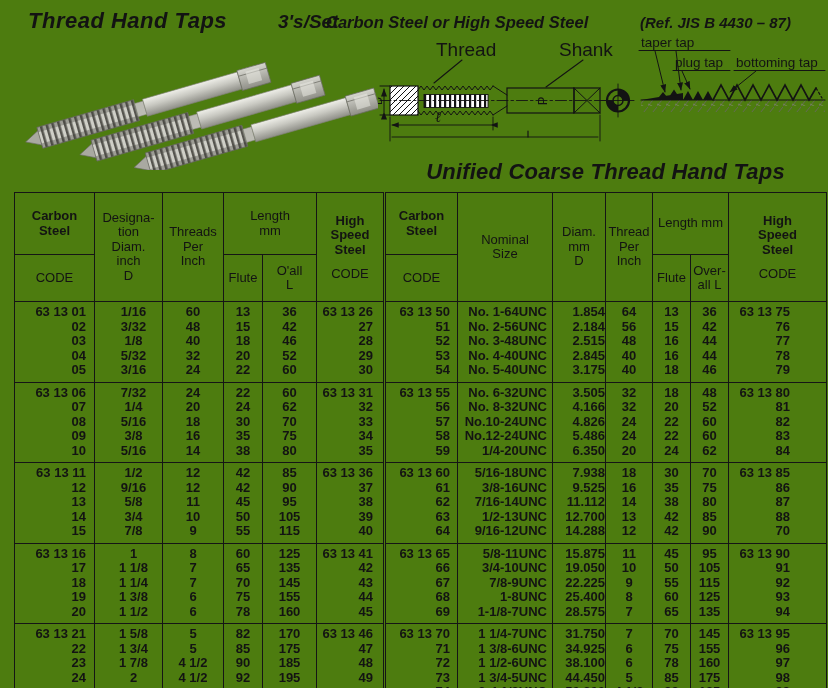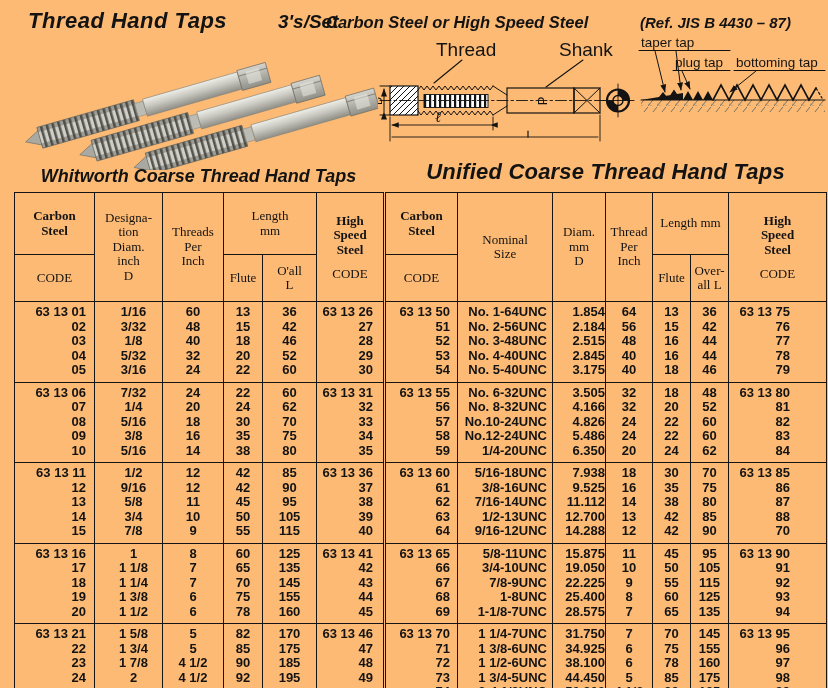--- a/index.html
+++ b/index.html
@@ -1,17 +1,17 @@
 <!DOCTYPE html>
 <html><head>
 <meta charset="utf-8">
 <style>
   html,body{margin:0;padding:0;background:#e9e9e6;}
   .page{
-    position:relative;width:828px;height:688px;background:#fdba74;
+    position:relative;width:828px;height:688px;background:#4d7c0f;
     font-family:"Liberation Sans",sans-serif;color:#131313;overflow:hidden;
     margin:0 auto;
   }
   svg{font-family:inherit;}
   
   .hdr span{position:absolute;font-style:italic;font-weight:bold;white-space:nowrap;}
   .hdr .t1{left:28px;top:8px;font-size:22px;letter-spacing:.5px;}
   .hdr .t2{left:250px;top:11px;font-size:19px;margin-left:28px;}
   .hdr .t3{left:326px;top:13px;font-size:16.5px;}
   .hdr .t4{left:640px;top:14px;font-size:15px;}
@@ -22,21 +22,21 @@
   .ttl{position:absolute;font-style:italic;font-weight:bold;text-align:center;white-space:nowrap;}
   .ttl.w{left:14px;width:369px;top:166px;font-size:18px;}
   .ttl.u{left:385px;width:441px;top:159px;font-size:22px;letter-spacing:.2px;}
   
   table.dt{position:absolute;border-collapse:collapse;table-layout:fixed;
            border:1.8px solid #151515;}
   #wtable{left:14px;top:192px;width:369px;}
   #utable{left:385px;top:192px;width:441px;}
   .dt th{border:1.4px solid #151515;font-size:13px;line-height:14.5px;
          vertical-align:middle;white-space:pre-line;
-         padding:1px 0;font-weight:normal;font-family:Liberation Serif, serif;}
+         padding:1px 0;font-weight:normal;}
   .dt th.b{font-weight:bold;}
   .dt tr.hr1{height:48px;}
   .dt tr.hr2{height:36px;}
   .hssbox{display:flex;flex-direction:column;justify-content:space-between;
           align-items:center;height:77px;padding:5px 0 4px;box-sizing:border-box;}
   .hssbox .top{font-weight:bold;white-space:pre-line;}
   .dt td{border-left:1.4px solid #151515;border-right:1.4px solid #151515;
          border-top:none;border-bottom:none;
          font-size:13px;line-height:14.5px;font-weight:bold;white-space:nowrap;
          padding:0;overflow:hidden;}
@@ -175,21 +175,20 @@
         <text x="297" y="33" font-size="13.5" fill="#131313" stroke="none">plug tap</text>
         <line x1="295" y1="36.5" x2="352" y2="36.5" stroke-width="1"></line>
         <line x1="304" y1="37" x2="312" y2="55" stroke-width="1" marker-end="url(#arr)"></line>
         <text x="358" y="33" font-size="13.5" fill="#131313" stroke="none">bottoming tap</text>
         <line x1="356" y1="36.5" x2="447" y2="36.5" stroke-width="1"></line>
         <line x1="378" y1="37" x2="352" y2="58" stroke-width="1" marker-end="url(#arr)"></line>
       </g>
     </svg>
   </div>
 
-  <div class="ttl w">Whitworth Coarse Thread Hand Taps</div>
   <div class="ttl u">Unified Coarse Thread Hand Taps</div>
 
   <table class="dt" id="wtable">
     <colgroup>
       <col style="width:80px">
         <col style="width:68px">
         <col style="width:61px">
       <col style="width:39px">
         <col style="width:54px">
         <col style="width:67px">

